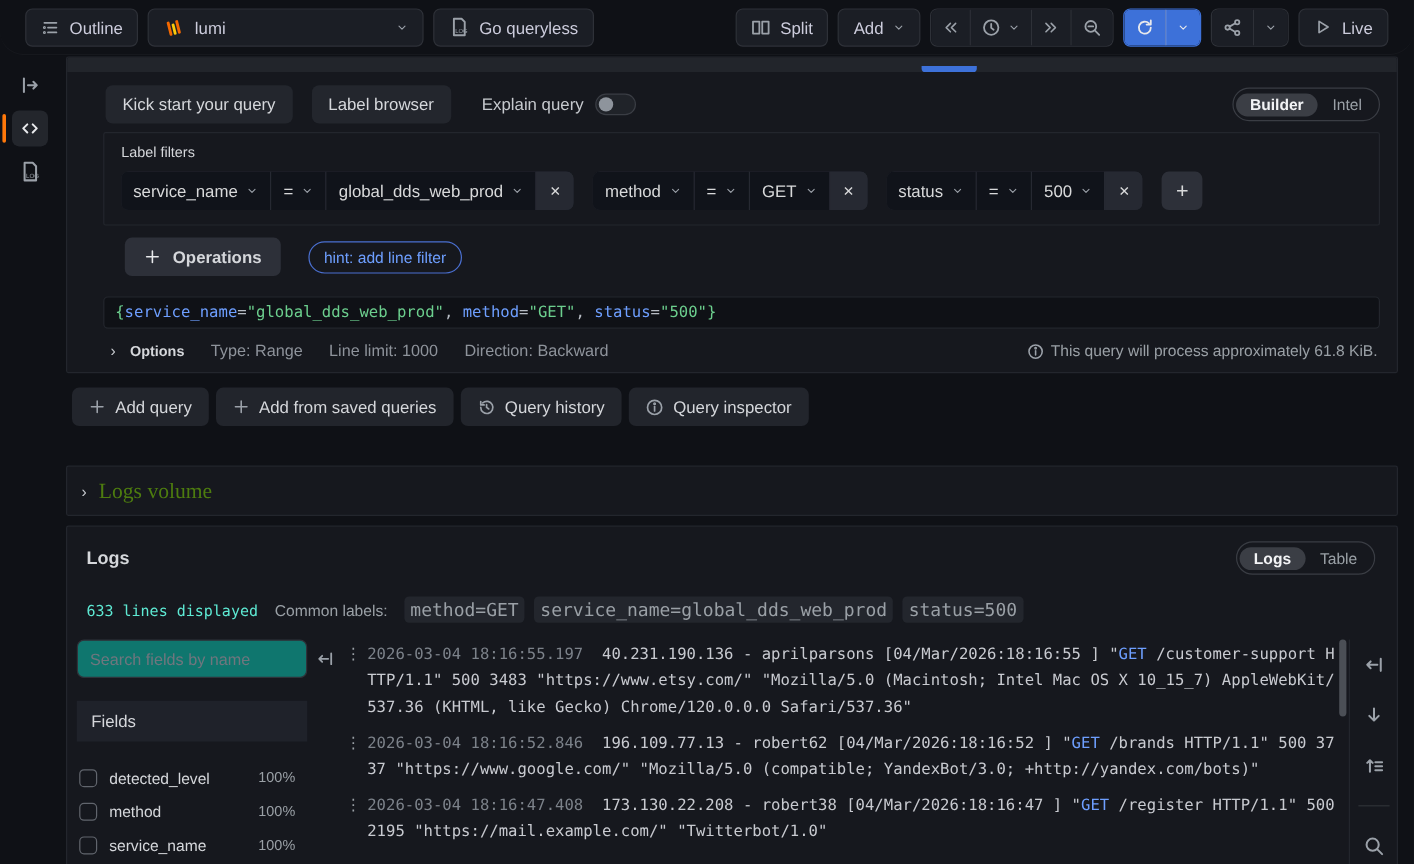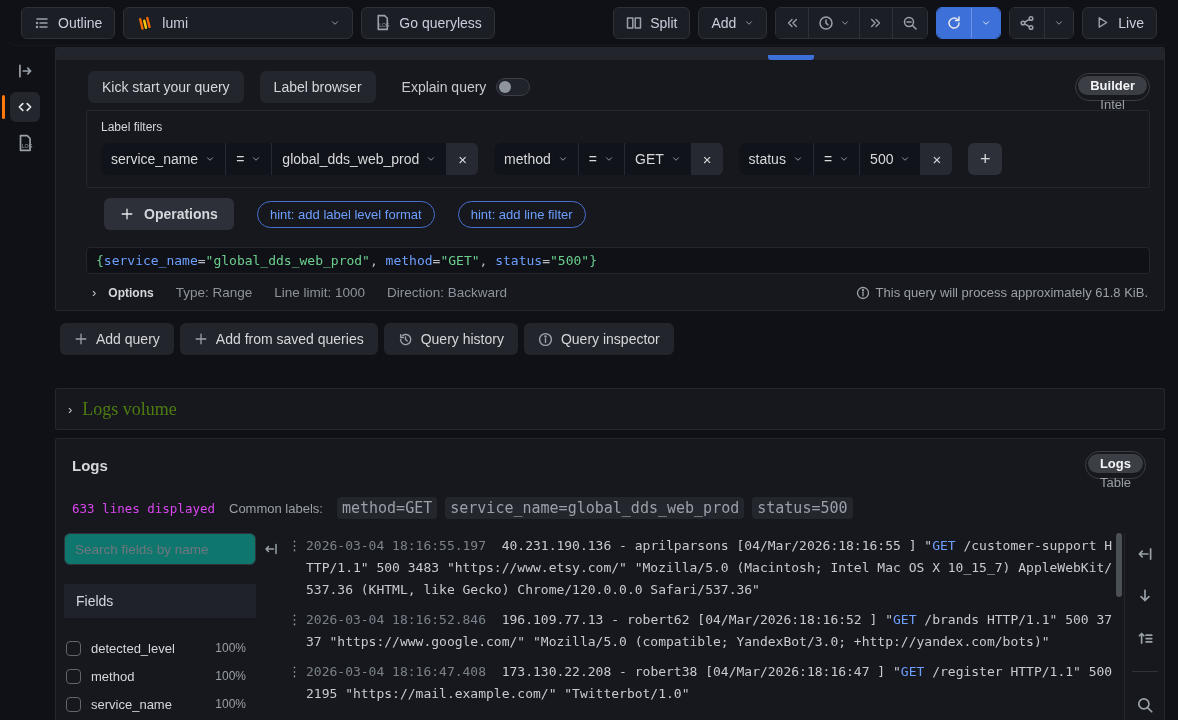--- a/index.html
+++ b/index.html
@@ -42,21 +42,21 @@
 
   
   .query-panel { padding-bottom:10px; }
   .qp-strip { height:12px; background:#22252b; border-radius:2px 2px 0 0; position:relative; }
   .qp-bluefrag { position:absolute; left:712px; top:7px; width:46px; height:5px; background:#3d71d9; border-radius:0 0 3px 3px; }
   .qp-toolbar { display:flex; align-items:center; margin:11px 14px 0 32px; gap:16px; }
   .btn2 { height:32px; display:inline-flex; align-items:center; gap:8px; padding:0 14px; background:#23262d; border:none; border-radius:6px; color:#d5d7db; font-weight:500; font-size:14px; cursor:pointer; white-space:nowrap; }
   .explain { display:flex; align-items:center; gap:10px; margin-left:10px; color:#c6c9ce; }
   .switch { width:34px; height:18px; border-radius:9px; background:#202329; border:1px solid #3a3d44; position:relative; cursor:pointer; }
   .switch::after { content:""; position:absolute; left:2px; top:2px; width:12px; height:12px; border-radius:50%; background:#8e949c; }
-  .mode-toggle { margin-left:auto; display:inline-flex; align-items:center; border:1px solid #3a3d44; border-radius:16px; padding:2px; height:28px;flex-direction:column; }
+  .mode-toggle { margin-left:auto; display:inline-flex; align-items:center; border:1px solid #3a3d44; border-radius:16px; padding:2px; height:28px; }
   .mode-opt { padding:2px 12px; border-radius:12px; font-size:13px; color:#9aa0a6; cursor:pointer; }
   .mode-opt.sel { background:#3b3e45; color:#f3f4f6; font-weight:700; }
 
   .lf-box { margin:7px 14px 0 30px; border:1px solid #23262d; border-radius:2px; padding:9px 14px 12px; }
   .lf-title { font-size:12px; color:#d5d7db; font-weight:500; }
   .lf-row { display:flex; align-items:center; gap:16px; margin-top:9px; }
   .filter { display:inline-flex; height:32px; background:#262932; border-radius:6px; overflow:hidden; gap:1px; }
   .fseg { display:flex; align-items:center; gap:7px; padding:0 10px; background:#10131a; color:#d8d9da; cursor:pointer; }
   .fx { display:flex; align-items:center; padding:0 11px; background:#262932; color:#d8d9da; font-size:15px; cursor:pointer; }
   .addf { width:34px; height:32px; display:flex; align-items:center; justify-content:center; background:#2d3039; border-radius:6px; font-size:18px; color:#d8d9da; cursor:pointer; }
@@ -80,21 +80,21 @@
   
   .lv-panel { margin-top:33px; height:42px; display:flex; align-items:center; padding:0 12px; gap:10px; cursor:pointer; }
   .lv-title { font-size:18px; color:#4d7c0f; font-weight:500;font-family:Liberation Serif, serif; }
 
   
   .logs-panel { margin-top:8px; height:400px; padding:10px 0 0 8px; }
   .logs-head { display:flex; align-items:center; padding:2px 10px 0 8px; }
   .logs-title { font-size:15px; font-weight:700; color:#d5d7db; }
   .logs-head .mode-toggle { margin-left:auto; margin-right:8px; }
   .logs-meta { display:flex; align-items:center; gap:14px; margin:18px 0 0 8px; }
-  .lines-txt { font-family:"DejaVu Sans Mono", monospace; font-size:12.5px; color:#d946ef; }
+  .lines-txt { font-family:"DejaVu Sans Mono", monospace; font-size:12.5px; color:#5eead4; }
   .cl-label { font-size:13px; color:#9aa0a6; }
   .badge { font-family:"DejaVu Sans Mono", monospace; font-size:15px; color:#9aa0a6; background:#23262d; border-radius:4px; padding:2px 5px; }
   .badges { display:flex; gap:8px; }
 
   .logs-body { display:flex; margin-top:14px; align-items:flex-start; }
   .fields-col { width:192px; flex:0 0 auto; }
   .search-input { width:100%; height:32px; background:#0f766e; border:1px solid #2f333a; border-radius:6px; color:#ccccdc; padding:0 10px; font-size:13.5px; font-family:"Liberation Sans", sans-serif; }
   .search-input::placeholder { color:#70767e; }
   .collapse-col { width:30px; flex:0 0 auto; display:flex; justify-content:center; padding-top:8px; cursor:pointer; }
   .fields-header { margin-top:19px; height:34px; background:#1f222a; display:flex; align-items:center; padding:0 12px; font-size:14px; color:#d5d7db; }
@@ -339,21 +339,20 @@
       </div>
     </div>
 
     <div class="ops-row">
       <div class="ops-btn">
         <svg class="ic white" width="14" height="14" viewBox="0 0 16 16">
             <path d="M8 2.5v11M2.5 8h11"></path>
           </svg>
         <span>Operations</span>
       </div>
-      <div class="hint">hint: add label level format</div>
       <div class="hint">hint: add line filter</div>
     </div>
 
     <div class="codebox"><span class="qb">{</span><span class="qk">service_name</span><span class="qp">=</span><span class="qv">"global_dds_web_prod"</span><span class="qp">, </span><span class="qk">method</span><span class="qp">=</span><span class="qv">"GET"</span><span class="qp">, </span><span class="qk">status</span><span class="qp">=</span><span class="qv">"500"</span><span class="qb">}</span></div>
 
     <div class="opt-row">
       <span class="opt-chev">›</span>
       <span class="opt-label" style="margin-left:-10px">Options</span>
       <span>Type: Range</span>
       <span>Line limit: 1000</span>

